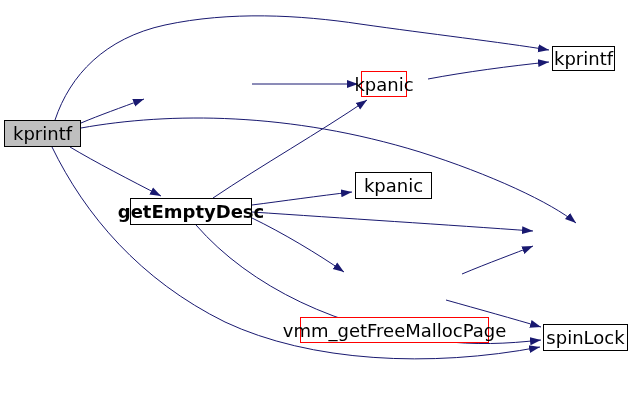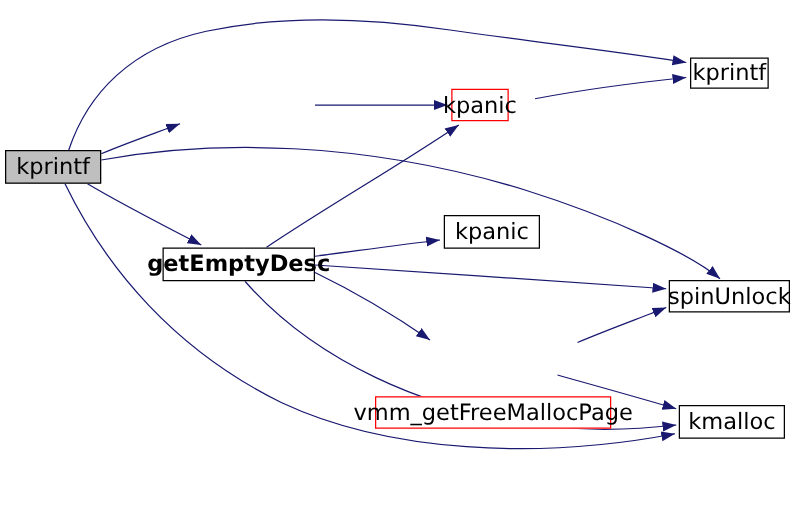--- a/index.html
+++ b/index.html
@@ -77,25 +77,22 @@
   </div>
 
   <div id="n-memset" class="node">
     <span>kpanic</span>
   </div>
 
   <div id="n-getempty" class="node">
     <span>getEmptyDesc</span>
   </div>
 
-  <div id="n-spinunlock" class="node">
-    <span>spinUnlock</span>
-  </div>
 
   <div id="n-vmm" class="node truncated">
     <span>vmm_getFreeMallocPage</span>
   </div>
 
   <div id="n-spinlock" class="node">
-    <span>kmalloc</span>
+    <span>spinLock</span>
   </div>
 
 </div>
 
 </body></html>

